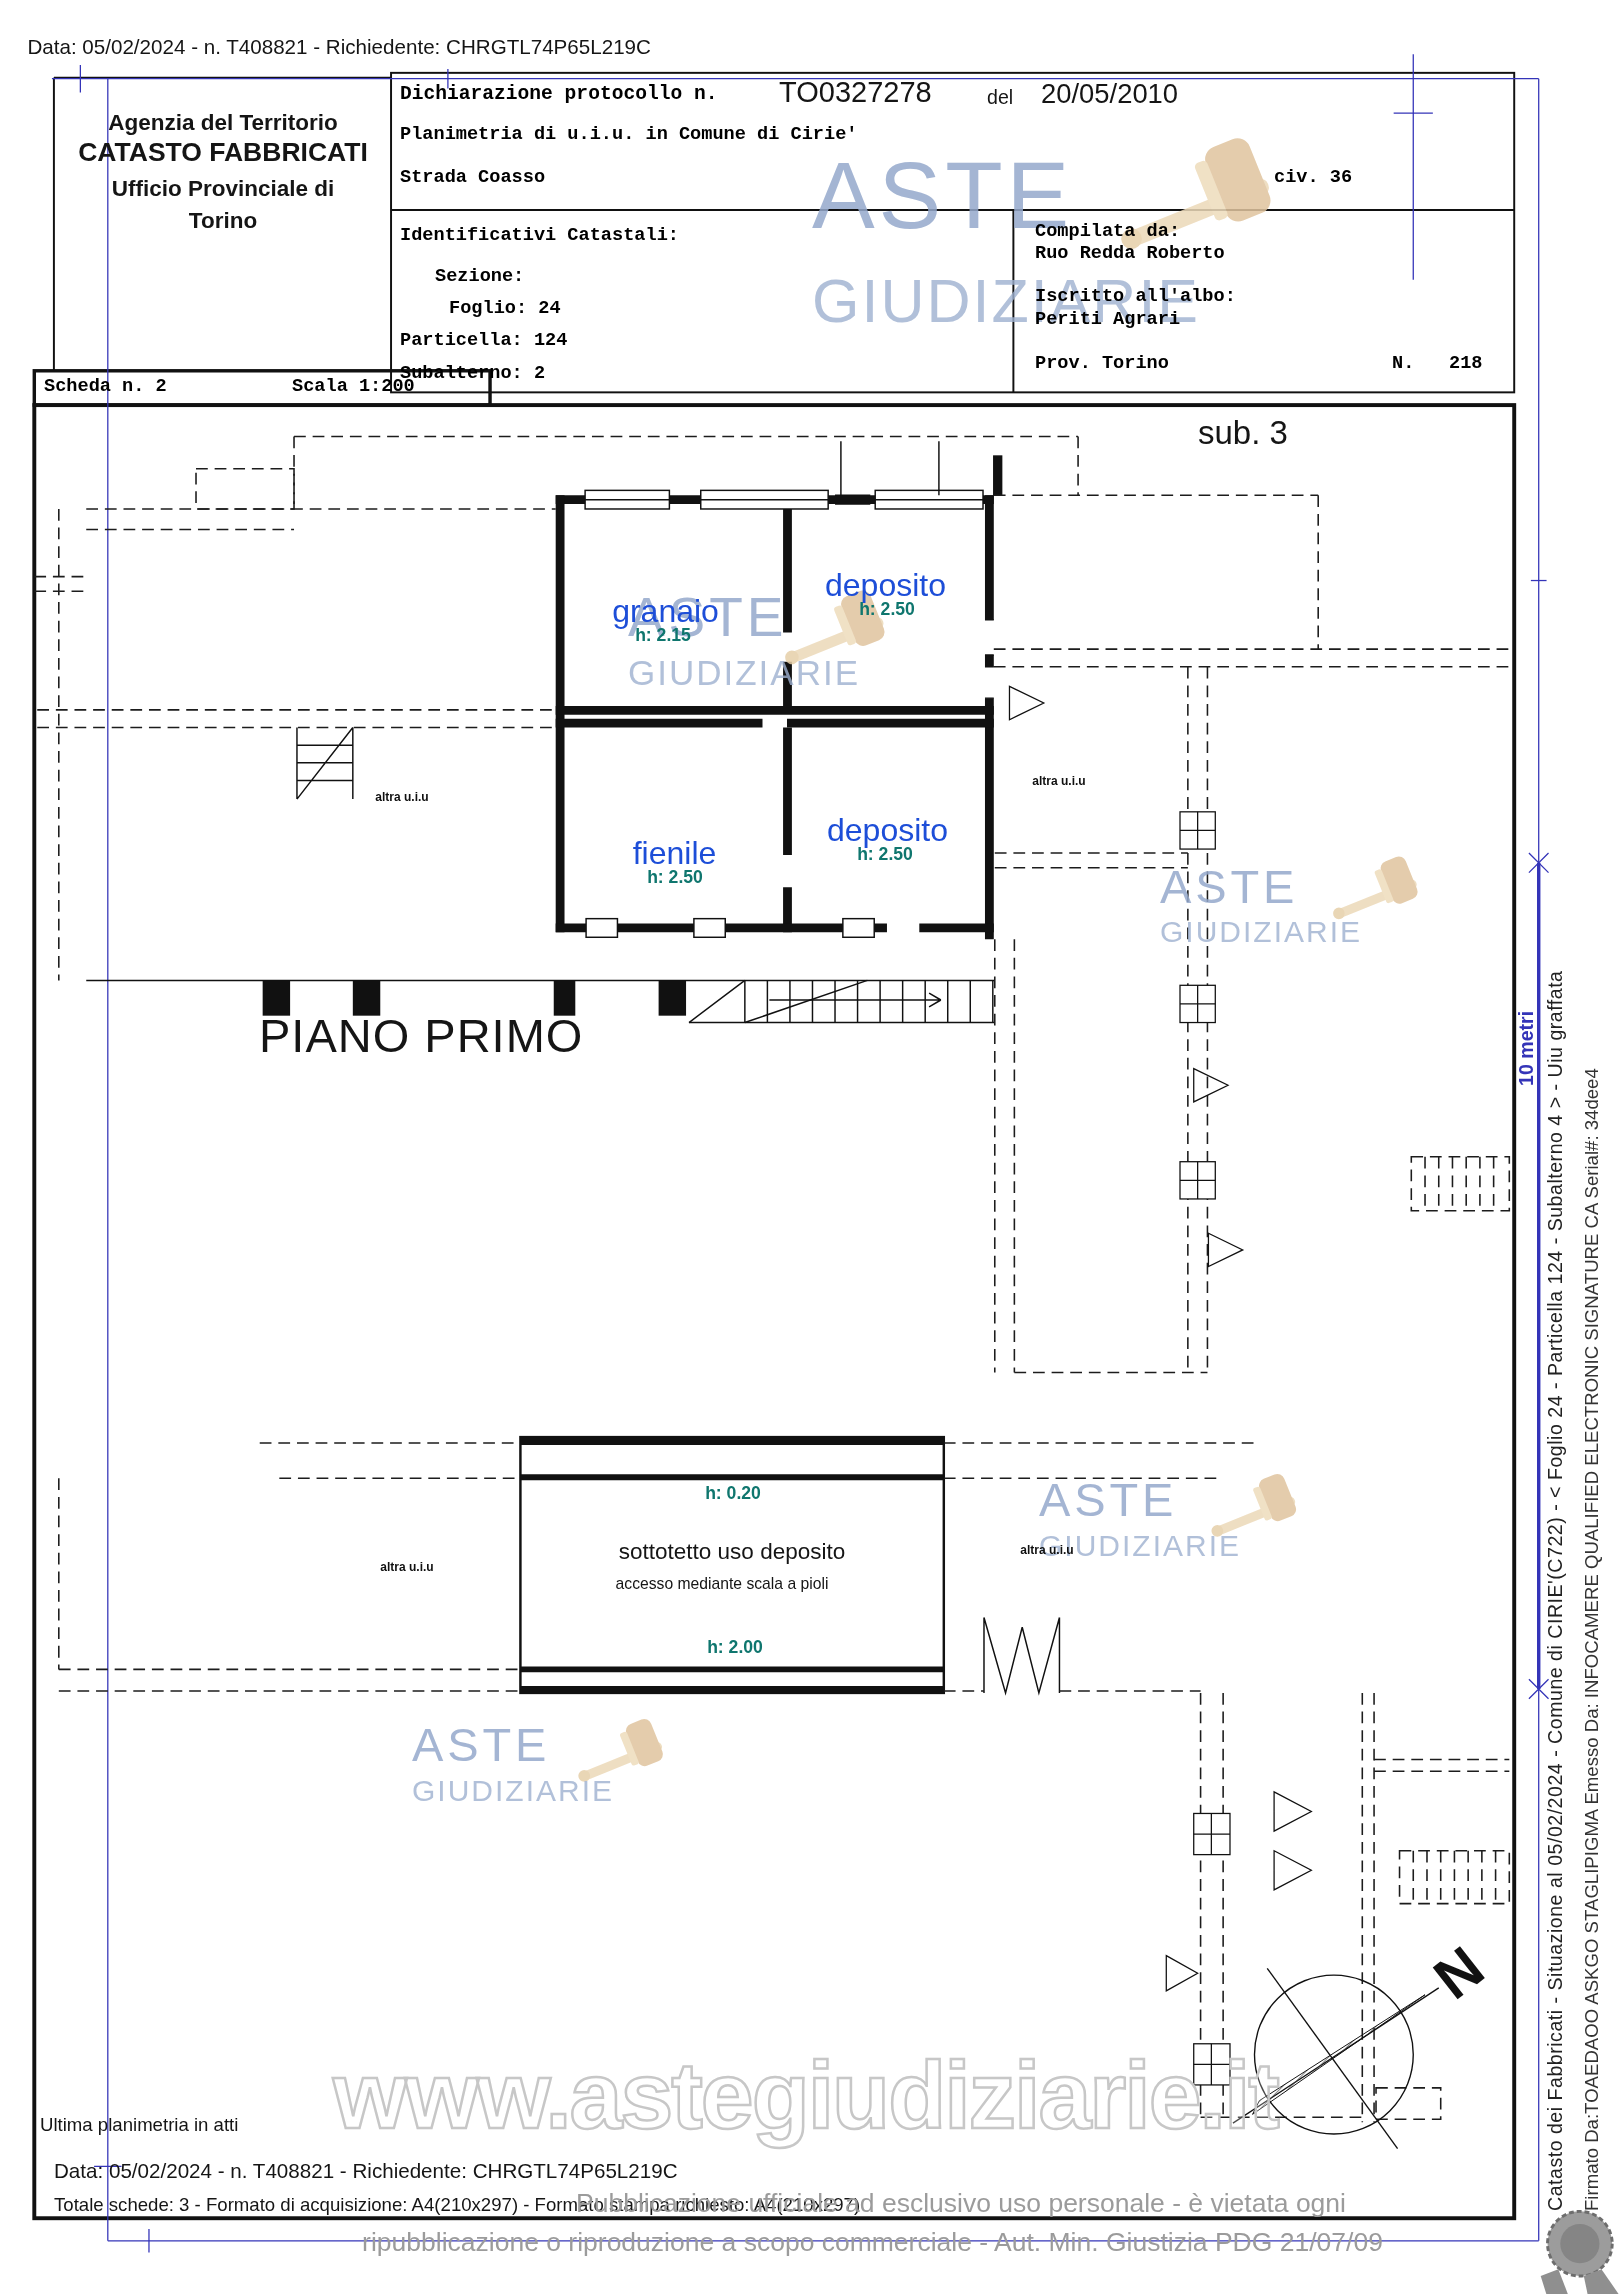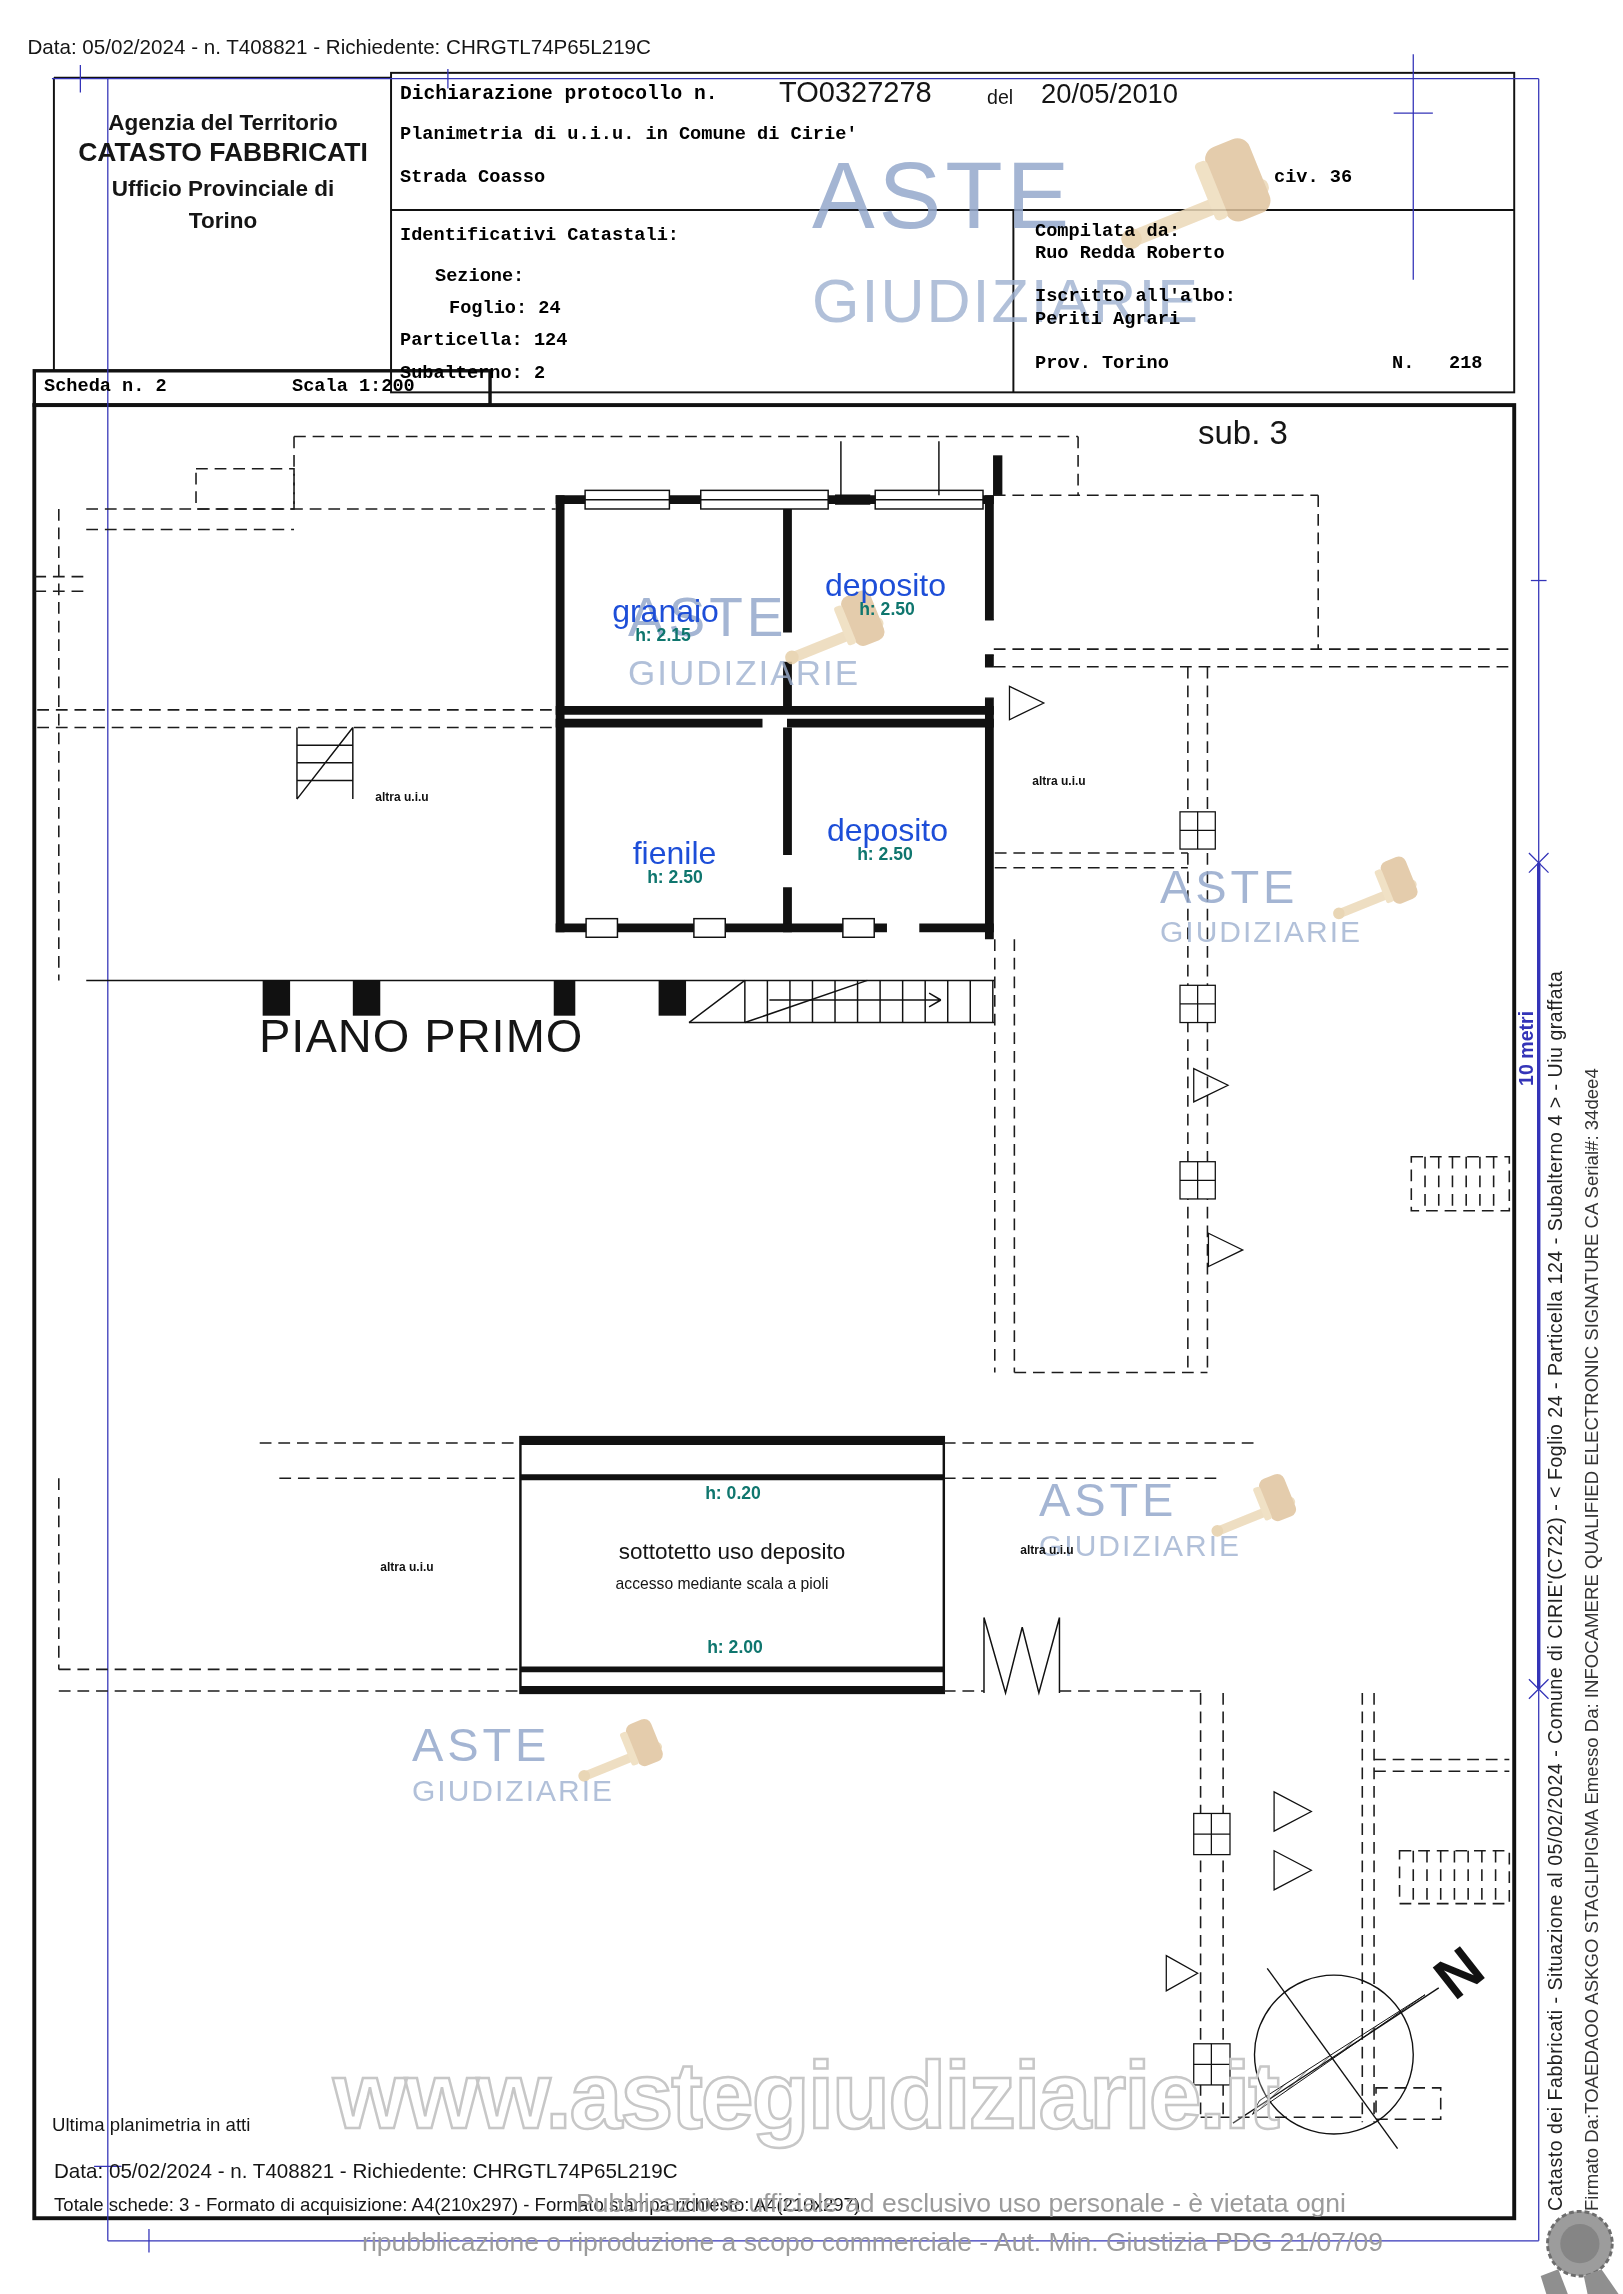--- a/index.html
+++ b/index.html
@@ -264,20 +264,20 @@
   <div class="t c roomh" style="left:676px;top:1637px;width:118px;">h: 2.00</div>
 
   <div class="t c altra" style="left:348px;top:1560px;width:118px;">altra u.i.u</div>
   <div class="t c altra" style="left:988px;top:1543px;width:118px;">altra u.i.u</div>
 
 
   <div class="t rot blue b" style="left:1515px;top:1086px;font-size:19.6px;">10 metri</div>
   <div class="t rot" style="left:1544px;top:2211px;width:1637px;font-size:19.6px;letter-spacing:0.5px;color:#222;">Catasto dei Fabbricati - Situazione al 05/02/2024 - Comune di CIRIE'(C722) - &lt;  Foglio 24 - Particella 124 - Subalterno 4 &gt; - Uiu graffata</div>
   <div class="t rot" style="left:1581px;top:2211px;width:1098px;font-size:18.6px;color:#333;">Firmato Da:TOAEDAOO ASKGO STAGLIPIGMA Emesso Da: INFOCAMERE QUALIFIED ELECTRONIC SIGNATURE CA Serial#: 34dee4</div>
 
-  <div class="t" style="left:52px;top:2114px;font-size:18.6px;">Ultima planimetria in atti</div>
+  <div class="t" style="left:40px;top:2114px;font-size:18.6px;">Ultima planimetria in atti</div>
   <div class="t" style="left:54px;top:2159px;font-size:20.6px;">Data: 05/02/2024 - n. T408821 - Richiedente: CHRGTL74P65L219C</div>
   <div class="t" style="left:54px;top:2194px;font-size:18.6px;">Totale schede: 3 - Formato di acquisizione: A4(210x297) - Formato stampa richiesto: A4(210x297)</div>
   <div class="t c grey" style="left:412px;top:2188px;width:1098px;font-size:26.5px;">Pubblicazione ufficiale ad esclusivo uso personale - è vietata ogni</div>
   <div class="t c grey" style="left:294px;top:2227px;width:1157px;font-size:26.5px;">ripubblicazione o riproduzione a scopo commerciale - Aut. Min. Giustizia PDG 21/07/09</div>
 
 </div>
 
 
 </body></html>

